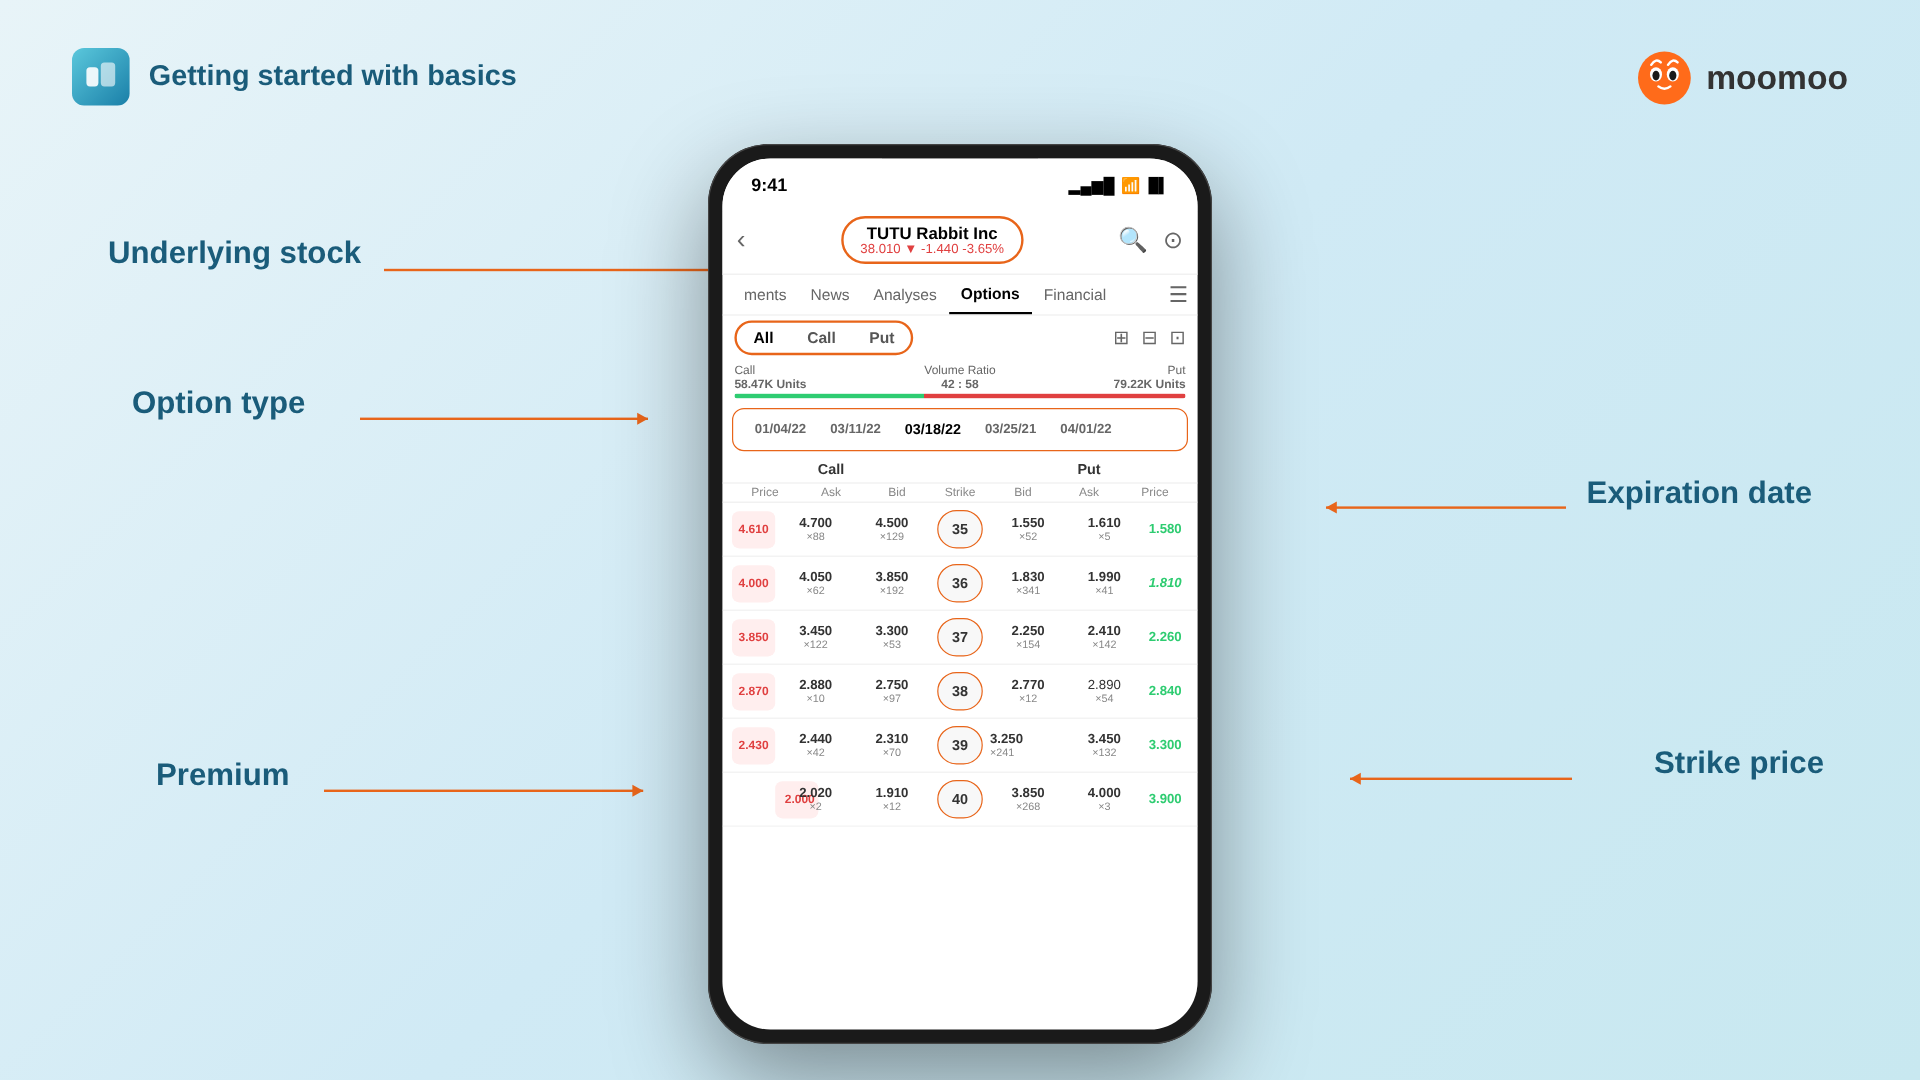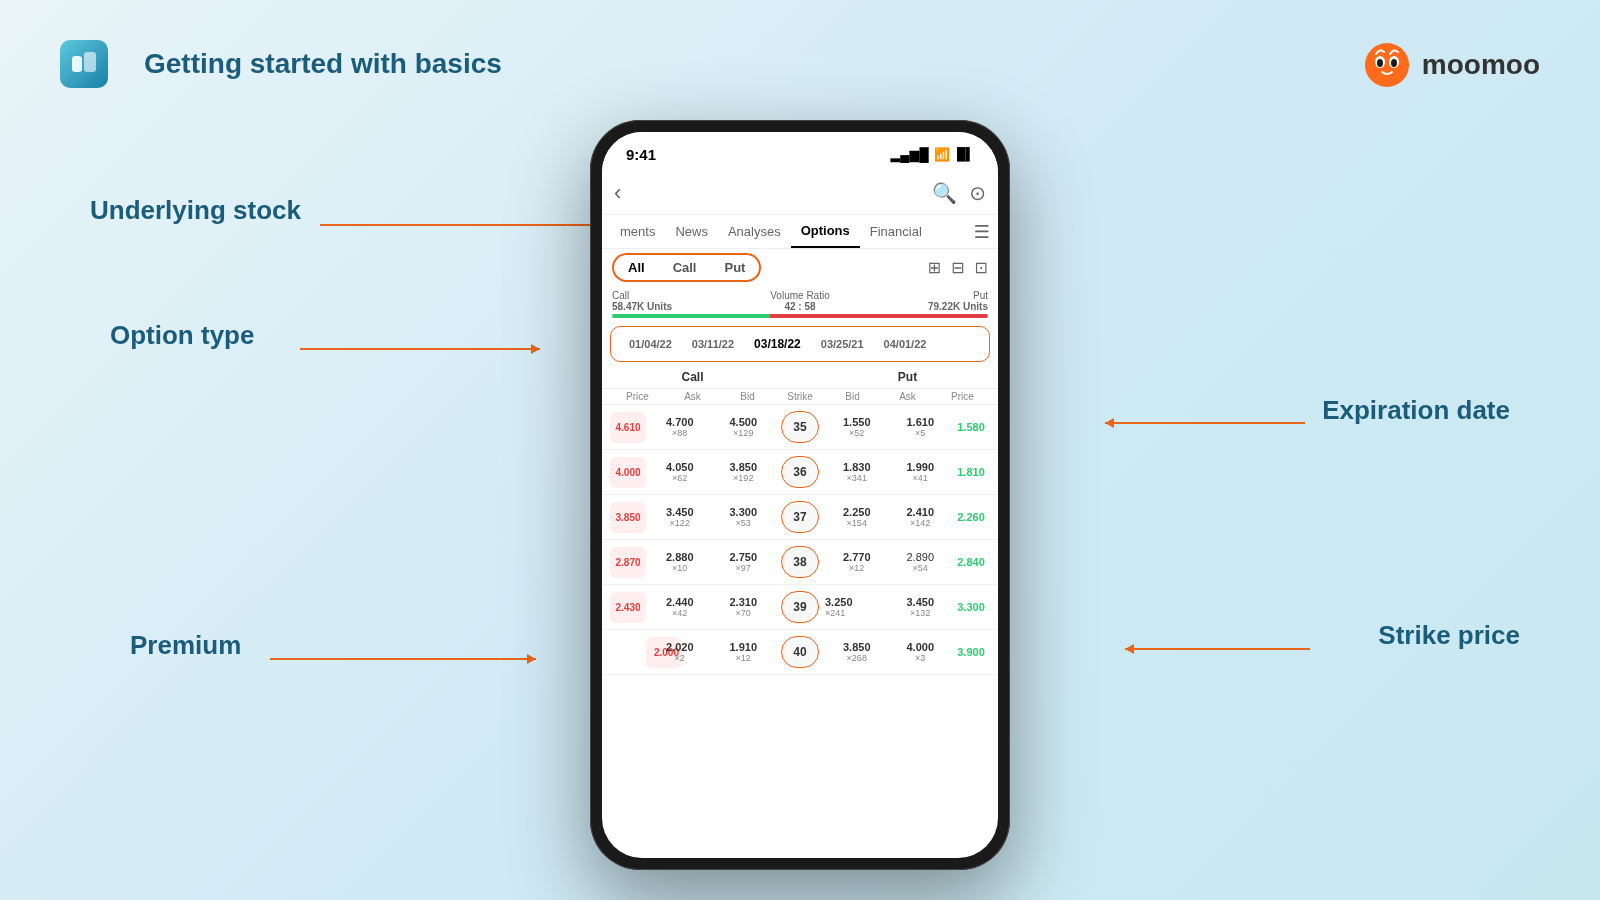--- a/index.html
+++ b/index.html
@@ -25,24 +25,23 @@
       width: 48px;
       height: 48px;
       background: linear-gradient(135deg, #5bc8dc, #1a7fa8);
       border-radius: 10px;
       display: flex;
       align-items: center;
       justify-content: center;
     }
     .header-icon svg { width: 32px; height: 32px; }
     .header-title {
-      font-size: 28px;
+      font-size: 24px;
       font-weight: 800;
       color: #1a5c7a;
-      margin-left: 20px;
     }
 
     
     .moomoo-logo {
       position: absolute;
       top: 40px;
       right: 60px;
       display: flex;
       align-items: center;
       gap: 10px;
@@ -401,20 +400,29 @@
         <span class="status-time">9:41</span>
         <div class="status-icons">
           <span class="signal-icon">▂▄▆█</span>
           <span style="font-size:13px;">📶</span>
           <span style="font-size:12px; font-weight:700;">█▌</span>
         </div>
       </div>
 
       <div class="stock-header">
         <span class="back-btn">‹</span>
+        <div class="stock-info-badge">
+          <div class="stock-name">TUTU Rabbit Inc</div>
+          <div class="stock-price">
+            <span>38.010</span>
+            <span>▼</span>
+            <span>-1.440</span>
+            <span>-3.65%</span>
+          </div>
+        </div>
         <div class="stock-actions">
           <span>🔍</span>
           <span>⊙</span>
         </div>
       </div>
 
       <div class="nav-tabs">
         <span class="nav-tab">ments</span>
         <span class="nav-tab">News</span>
         <span class="nav-tab">Analyses</span>
@@ -524,21 +532,21 @@
       </div>
     </div>
     <div style="flex:1;text-align:center;">
       <div style="font-size:11px;font-weight:600;color:#333;">1.830</div>
       <div style="font-size:9px;color:#888;">×341</div>
     </div>
     <div style="flex:1;text-align:center;">
       <div style="font-size:11px;font-weight:600;color:#333;">1.990</div>
       <div style="font-size:9px;color:#888;">×41</div>
     </div>
-    <div style="width:38px;flex-shrink:0;text-align:center;">
+    <div style="width:38px;flex-shrink:0;text-align:center;font-style:italic;">
       <div style="font-size:11px;font-weight:700;color:#2ecc71;">1.810</div>
     </div>
   </div>
           <div class="chain-row">
     <div style="width:38px;flex-shrink:0;">
       <div style="background:#ffeeee;border-radius:6px;padding:10px 3px;font-size:10px;font-weight:700;color:#e04040;text-align:center;width:36px;">
         3.850
       </div>
     </div>
     <div style="flex:1;text-align:center;">

